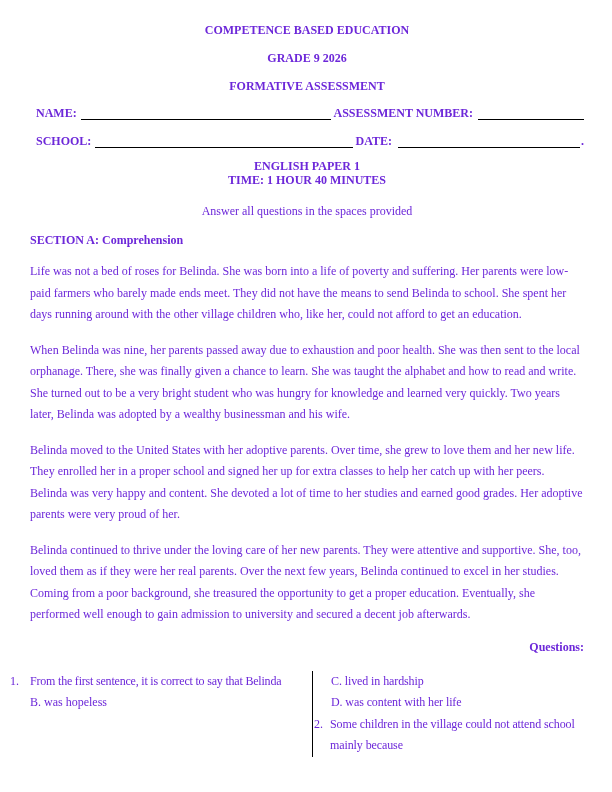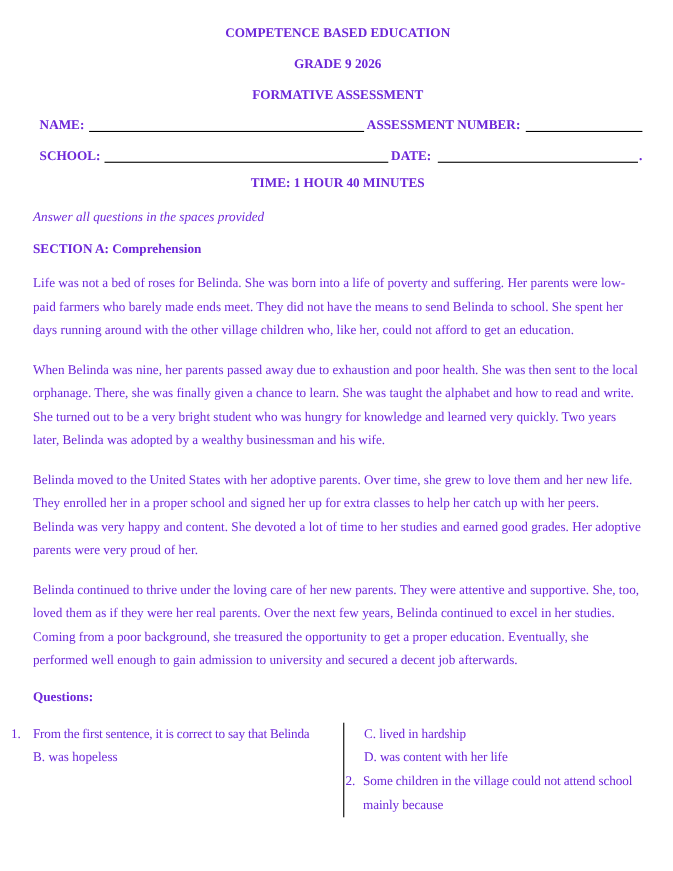--- a/index.html
+++ b/index.html
@@ -47,22 +47,21 @@
   .fill-date { width: 182px; margin-left: 6px; }
   .dot-suffix { margin-left: 1px; }
 
   .paper-title-block {
     text-align: center;
     font-weight: bold;
     line-height: 14px;
     margin: 0 0 17px 0;
   }
   .instruction-italic {
-    text-align: left;
-    font-style: italic;
+    text-align: center;
     line-height: 14px;
     margin: 0 0 15px 0;
   }
   .section-heading {
     font-weight: bold;
     line-height: 14px;
     margin: 0 0 14px 0;
   }
   .read-instruction {
     font-weight: bold;
@@ -71,20 +70,21 @@
   }
   .passage p {
     margin: 0 0 14px 0;
     line-height: 21.5px;
     text-align: left;
   }
   .questions-heading {
     font-weight: bold;
     line-height: 14px;
     margin: 10px 0 0 0;
+    text-align: right;
   }
   .questions-columns {
     display: flex;
     margin-top: 17px;
     margin-left: -20px; 
   }
   .q-col-left {
     width: 302px;
     flex: 0 0 302px;
     box-sizing: border-box;
@@ -122,20 +122,21 @@
 
   <div class="form-row form-row-2">
     <span class="form-label">SCHOOL:</span>
     <span class="fill-line fill-grow"></span>
     <span class="form-label">DATE:</span>
     <span class="fill-line fill-date"></span>
     <span class="dot-suffix">.</span>
   </div>
 
   <div class="paper-title-block">
+    <div>ENGLISH PAPER 1</div>
     <div>TIME: 1 HOUR 40 MINUTES</div>
   </div>
 
   <div class="instruction-italic">Answer all questions in the spaces provided</div>
 
   <div class="section-heading">SECTION A: Comprehension</div>
 
 
   <div class="passage">
     <p>Life was not a bed of roses for Belinda. She was born into a life of poverty and suffering. Her parents were low-paid farmers who barely made ends meet. They did not have the means to send Belinda to school. She spent her days running around with the other village children who, like her, could not afford to get an education.</p>

